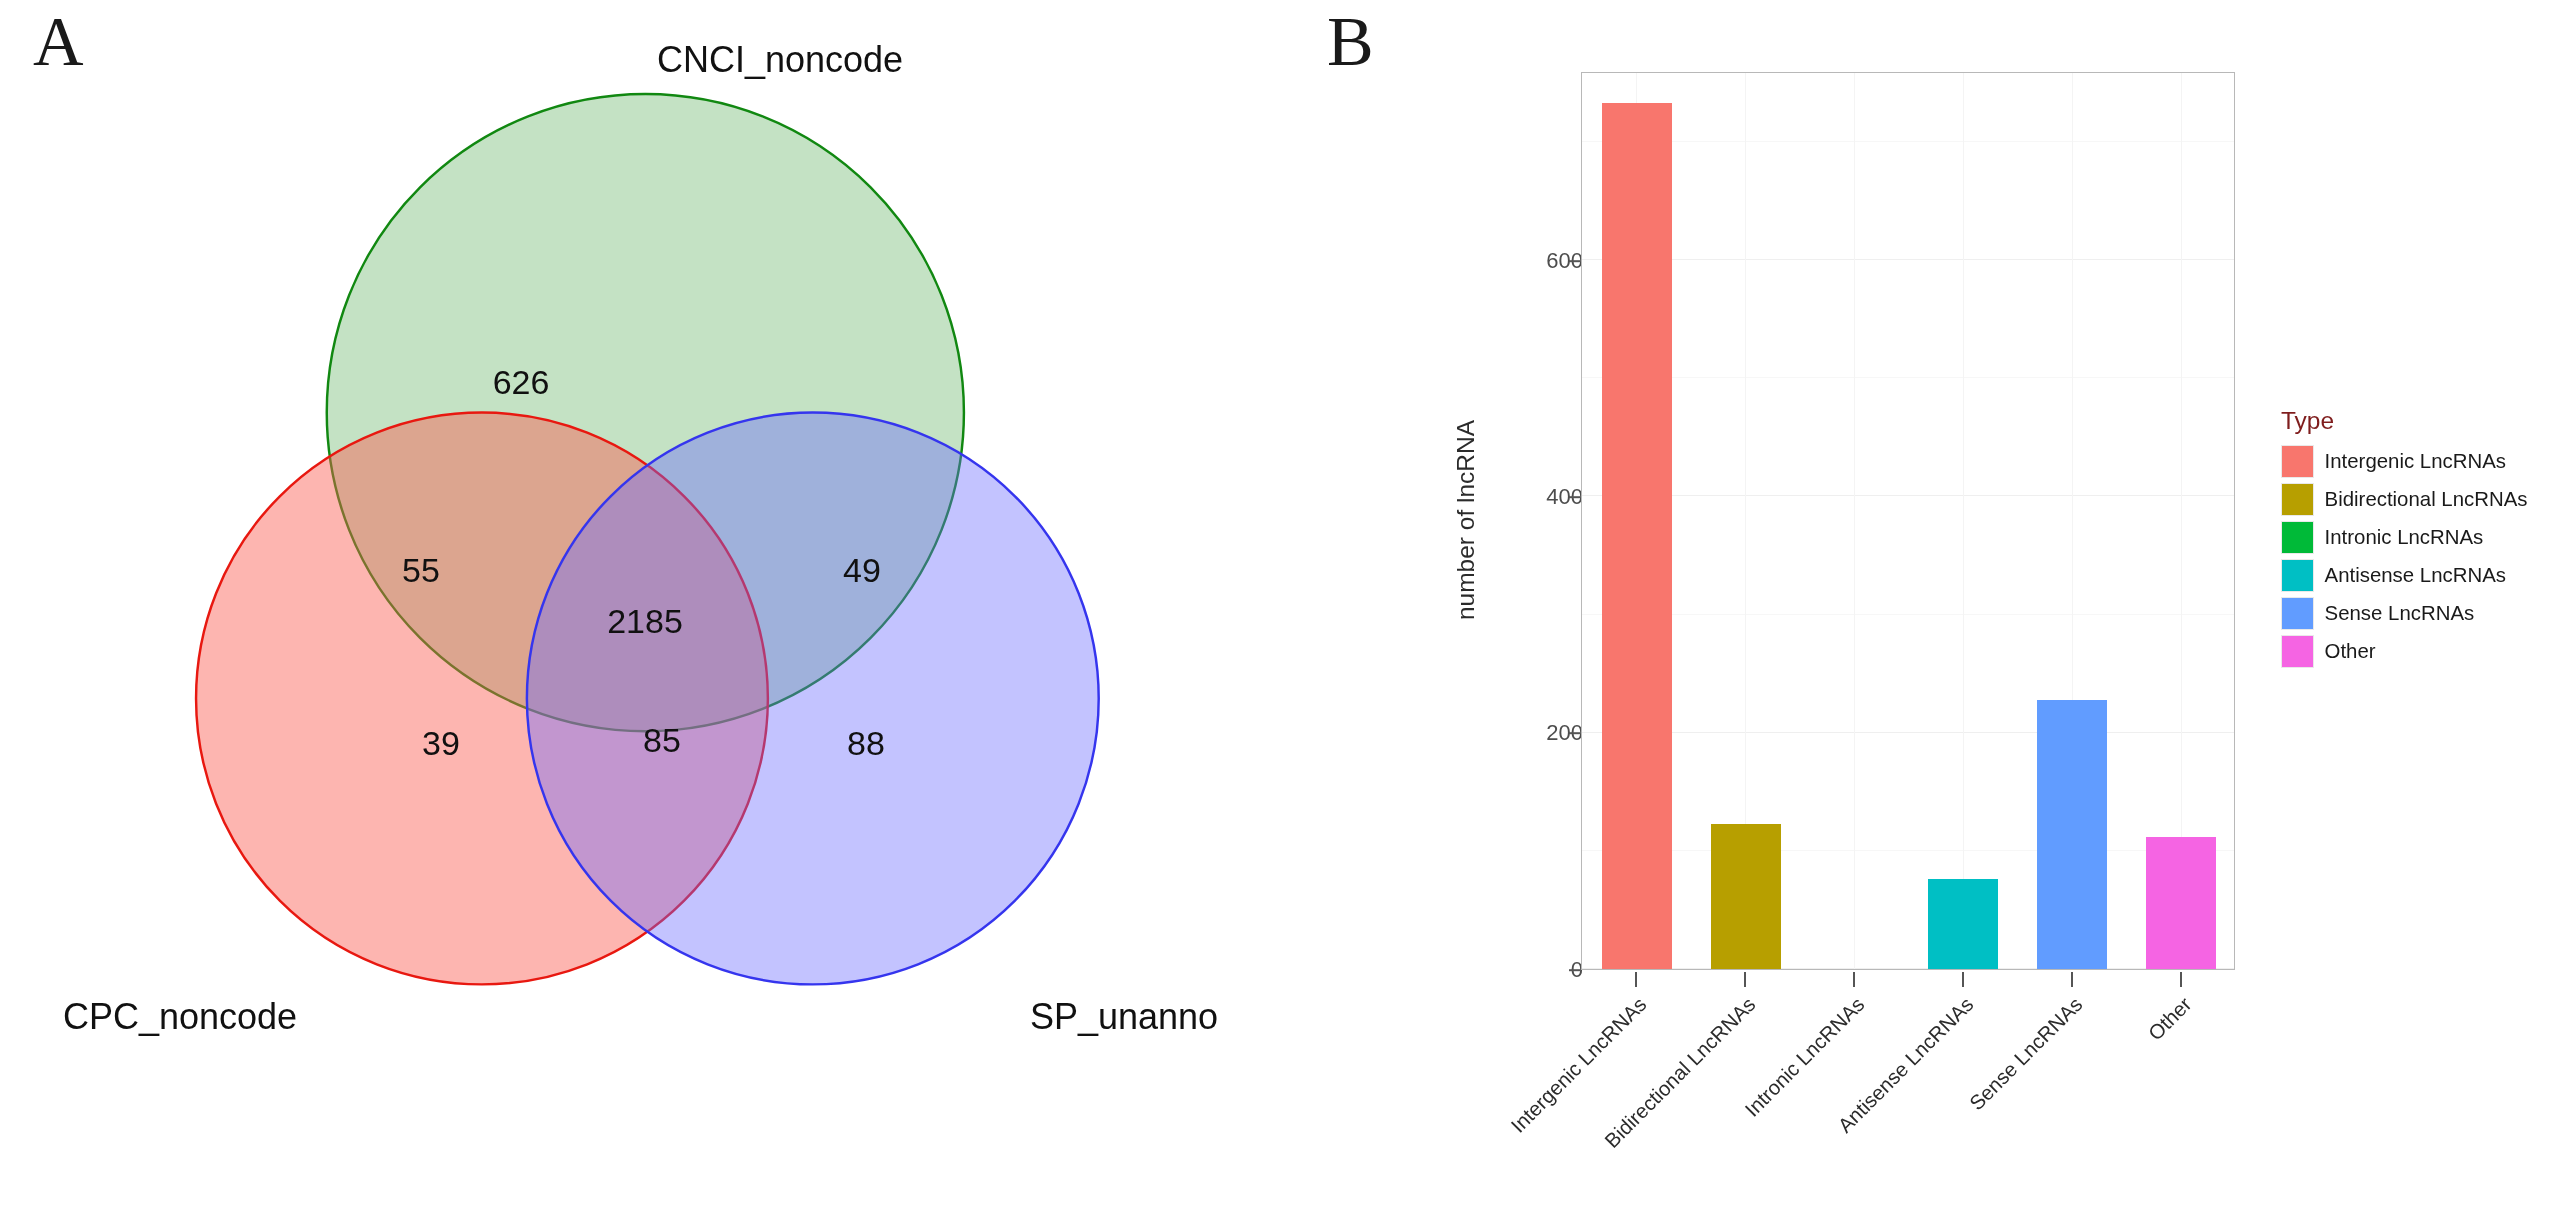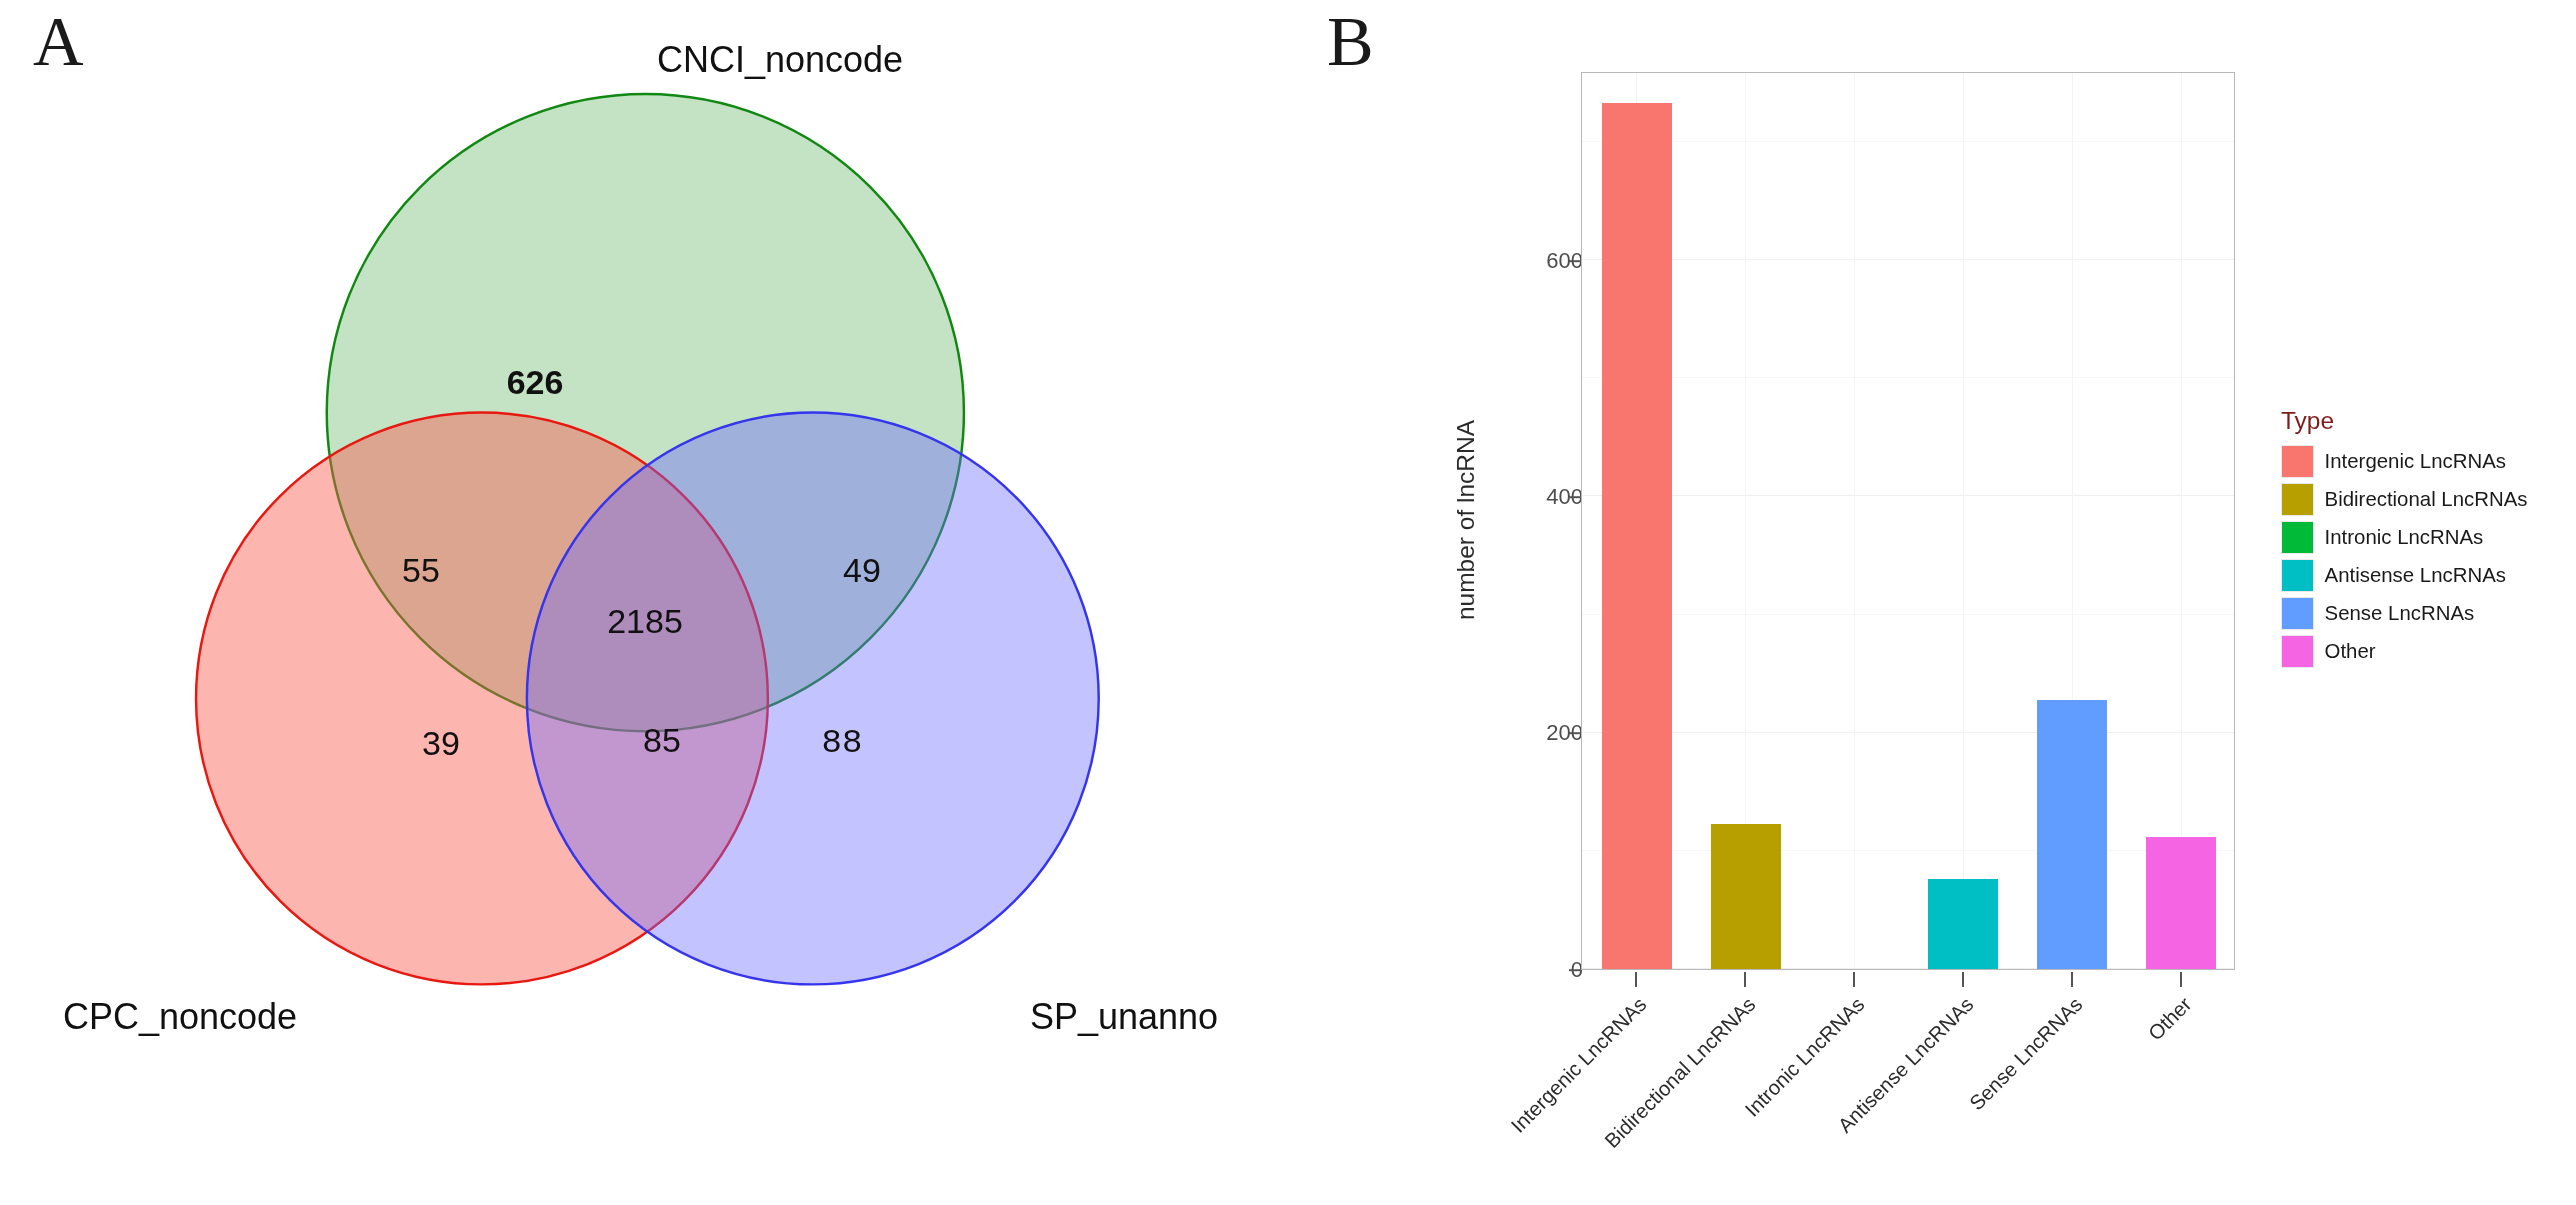--- a/index.html
+++ b/index.html
@@ -40,27 +40,27 @@
   #venn-label-sp{left:1099px;top:996px;transform:translateX(-50%);margin-left:25px;}
 
   .venn-count{
     position:absolute;
     font-family:"Liberation Sans", sans-serif;
     font-size:34px;
     color:#111;
     transform:translate(-50%,-50%);
     white-space:nowrap;
   }
-  #venn-count-cnci-only{left:535px;top:382px;font-weight:bold;}
+  #venn-count-cnci-only{left:521px;top:382px;}
   #venn-count-cpc-cnci{left:421px;top:570px;}
   #venn-count-cnci-sp{left:862px;top:570px;}
   #venn-count-all{left:645px;top:621px;}
   #venn-count-cpc-only{left:441px;top:743px;}
   #venn-count-cpc-sp{left:662px;top:740px;}
-  #venn-count-sp-only{left:842px;top:743px;font-family:Liberation Mono, monospace;}
+  #venn-count-sp-only{left:866px;top:743px;}
 
   
   #panel-b{position:absolute;left:1258px;top:0;width:1318px;height:1205px;}
 
   .plot-frame{
     position:absolute;
     left:323px;top:72px;
     width:654px;height:898px;
     background:#ffffff;
     border:1.6px solid #b8b8b8;

